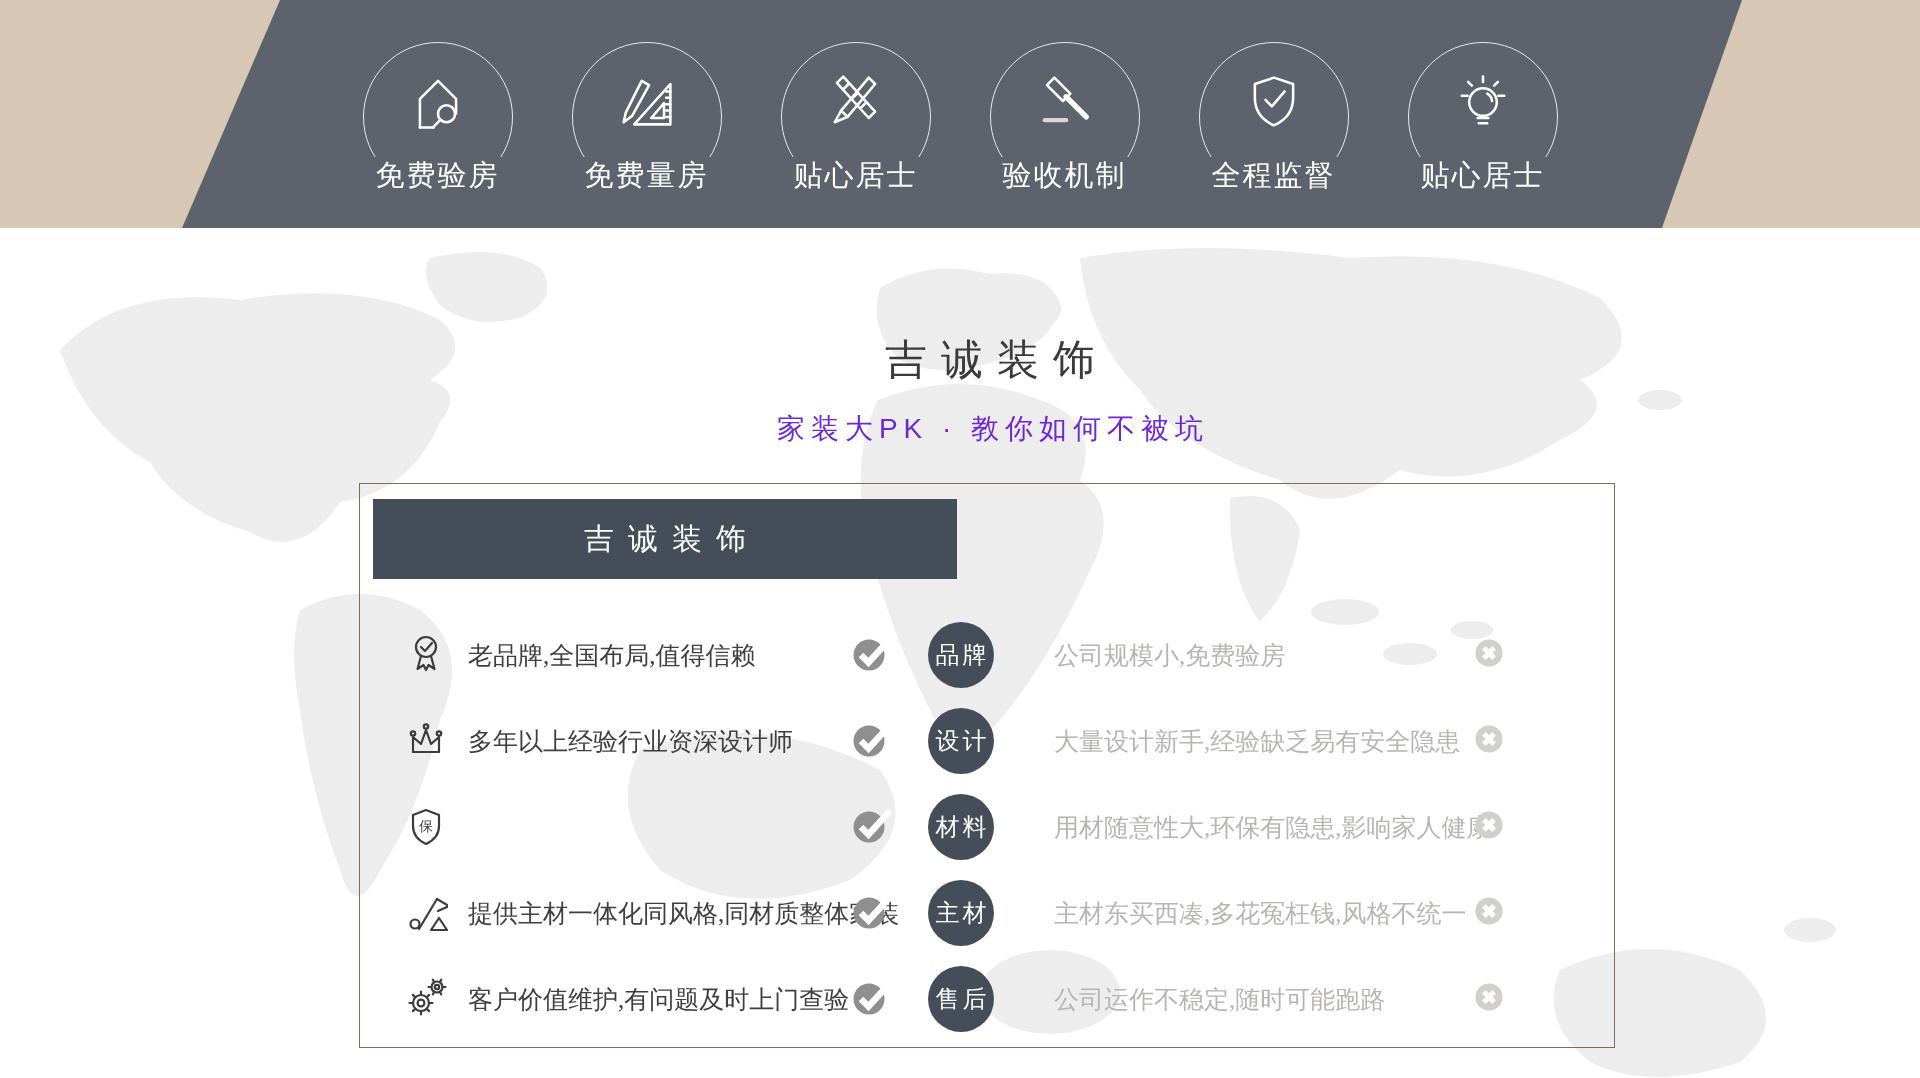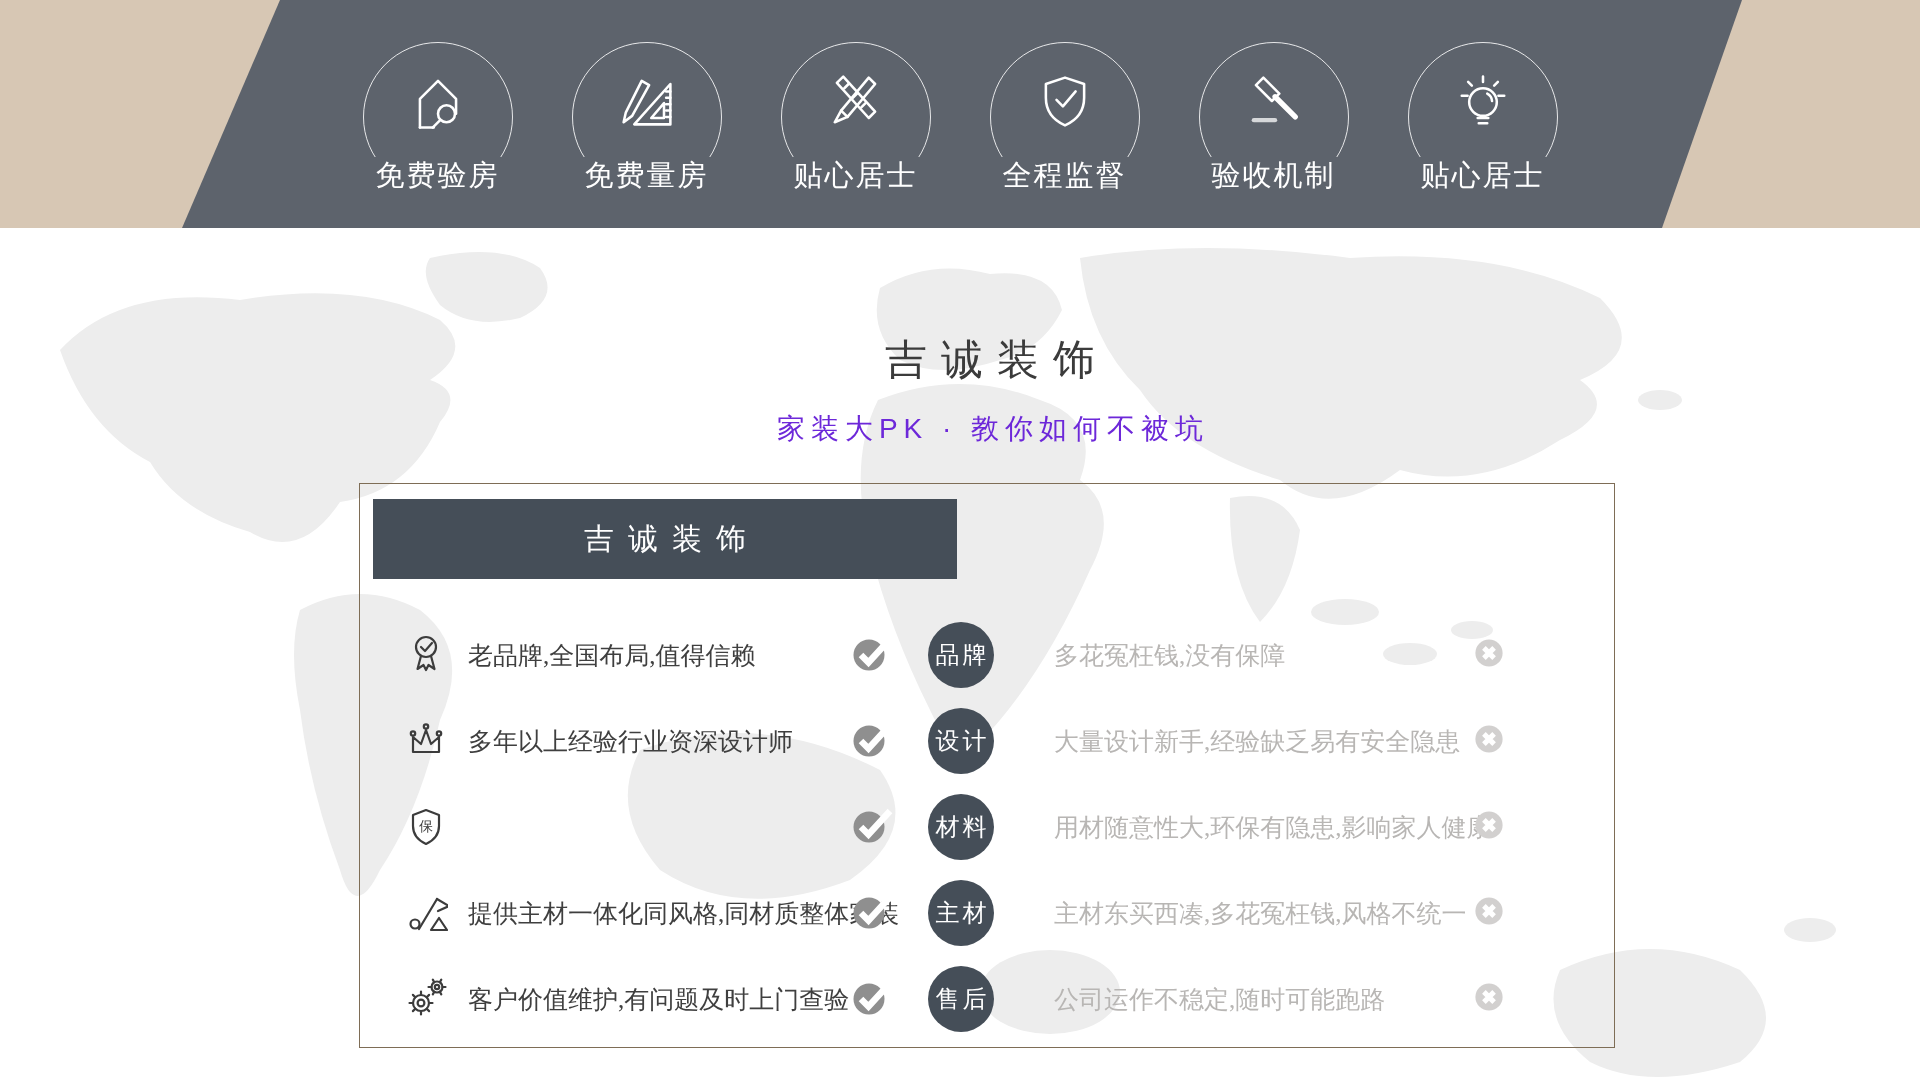--- a/index.html
+++ b/index.html
@@ -97,36 +97,36 @@
             <path d="M44 10 L50 16 L24 47 L18 41 Z"></path>
             <path d="M18 41 L12 52 L24 47"></path>
           </svg>
         </span>
         <span class="b-label">贴心居士</span>
       </div>
 
       <div class="b-item">
         <span>
           <svg class="line-ic" width="68" height="68" viewBox="0 0 64 64">
-            <path d="M32 10 L50 16 V29 Q50 47 32 55 Q14 47 14 29 V16 Z"></path>
-            <path d="M24 31 L30 37 L42 23"></path>
-          </svg>
-        </span>
-        <span class="b-label">全程监督</span>
-      </div>
-
-      <div class="b-item">
-        <span>
-          <svg class="line-ic" width="68" height="68" viewBox="0 0 64 64">
             <path d="M22 10 L37 25 L30 32 L15 17 Z"></path>
             <path d="M33 28 L52 47" stroke-width="5"></path>
             <path d="M13 50 H33" stroke-width="4" opacity="0.75"></path>
           </svg>
         </span>
         <span class="b-label">验收机制</span>
+      </div>
+
+      <div class="b-item">
+        <span>
+          <svg class="line-ic" width="68" height="68" viewBox="0 0 64 64">
+            <path d="M32 10 L50 16 V29 Q50 47 32 55 Q14 47 14 29 V16 Z"></path>
+            <path d="M24 31 L30 37 L42 23"></path>
+          </svg>
+        </span>
+        <span class="b-label">全程监督</span>
       </div>
 
       <div class="b-item">
         <span>
           <svg class="line-ic" width="68" height="68" viewBox="0 0 64 64">
             <circle cx="32" cy="33" r="13"></circle>
             <path d="M27 48 H37 M28 53 H36"></path>
             <path d="M32 9 V14 M18 14 L21.5 17.5 M46 14 L42.5 17.5 M12 27 H17.5 M52 27 H46.5"></path>
             <path d="M36 25 A8.5 8.5 0 0 1 40.5 32"></path>
           </svg>
@@ -172,21 +172,21 @@
           </svg>
         </span>
         <span class="ltext">老品牌,全国布局,值得信赖</span>
         <span class="check">
           <svg width="42" height="40" viewBox="0 0 42 40">
             <circle cx="17" cy="22" r="15.5" fill="#8f8f8f"></circle>
             <path d="M9 22 L16.5 29.5 L38 6" fill="none" stroke="#fff" stroke-width="6.5"></path>
           </svg>
         </span>
         <span class="badge">品牌</span>
-        <span class="rtext">多花冤枉钱,没有保障</span>
+        <span class="rtext">公司规模小,免费验房</span>
         <span class="cross">
           <svg width="34" height="34" viewBox="0 0 40 40">
             <circle cx="20" cy="20" r="16" fill="#d2d0cf"></circle>
             <path d="M14 14 L26 26 M26 14 L14 26" stroke="#fff" stroke-width="6" fill="none"></path>
           </svg>
         </span>
       </div>
 
       <div class="row">
         <span class="ricon">

